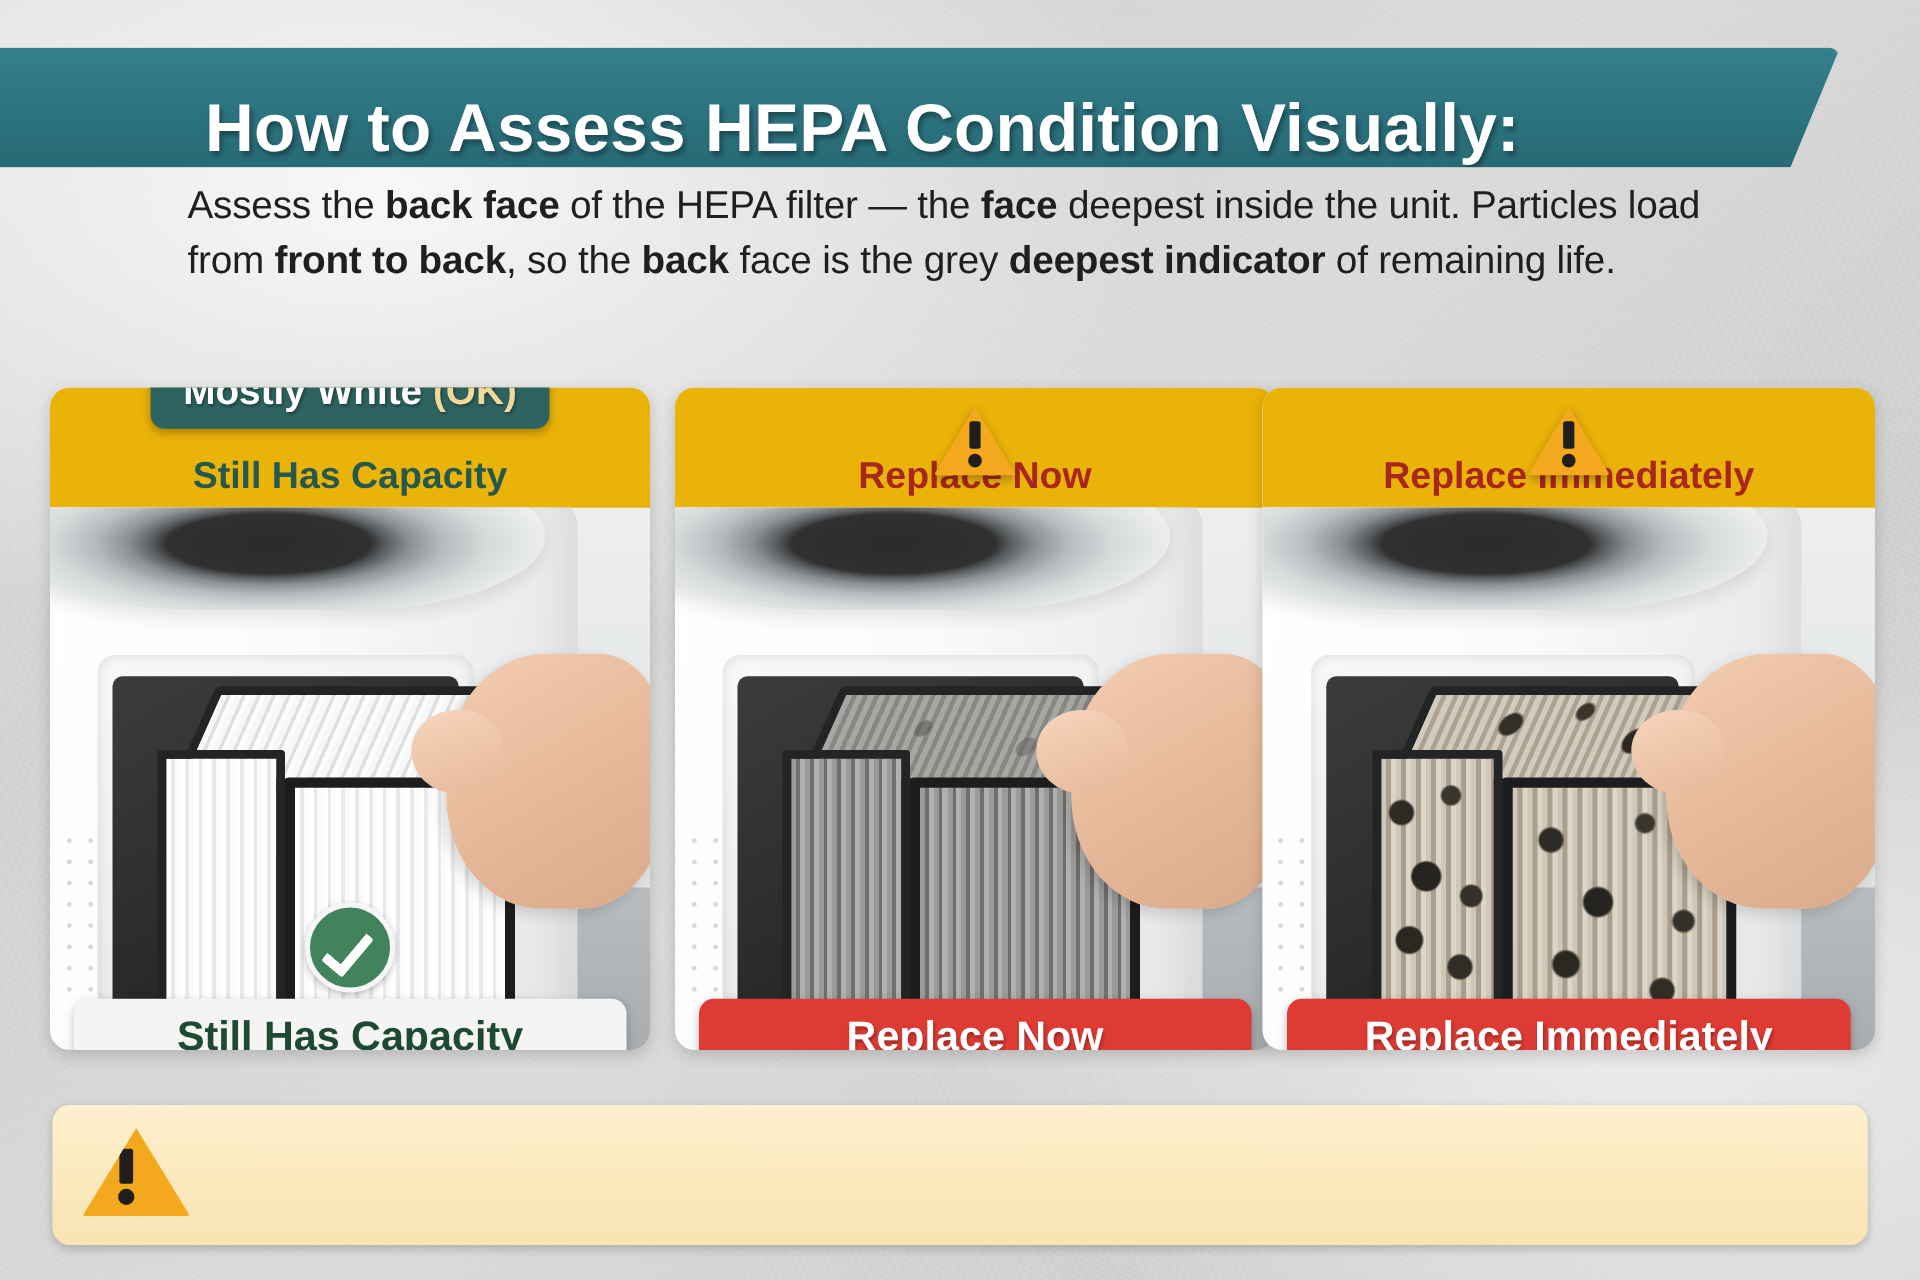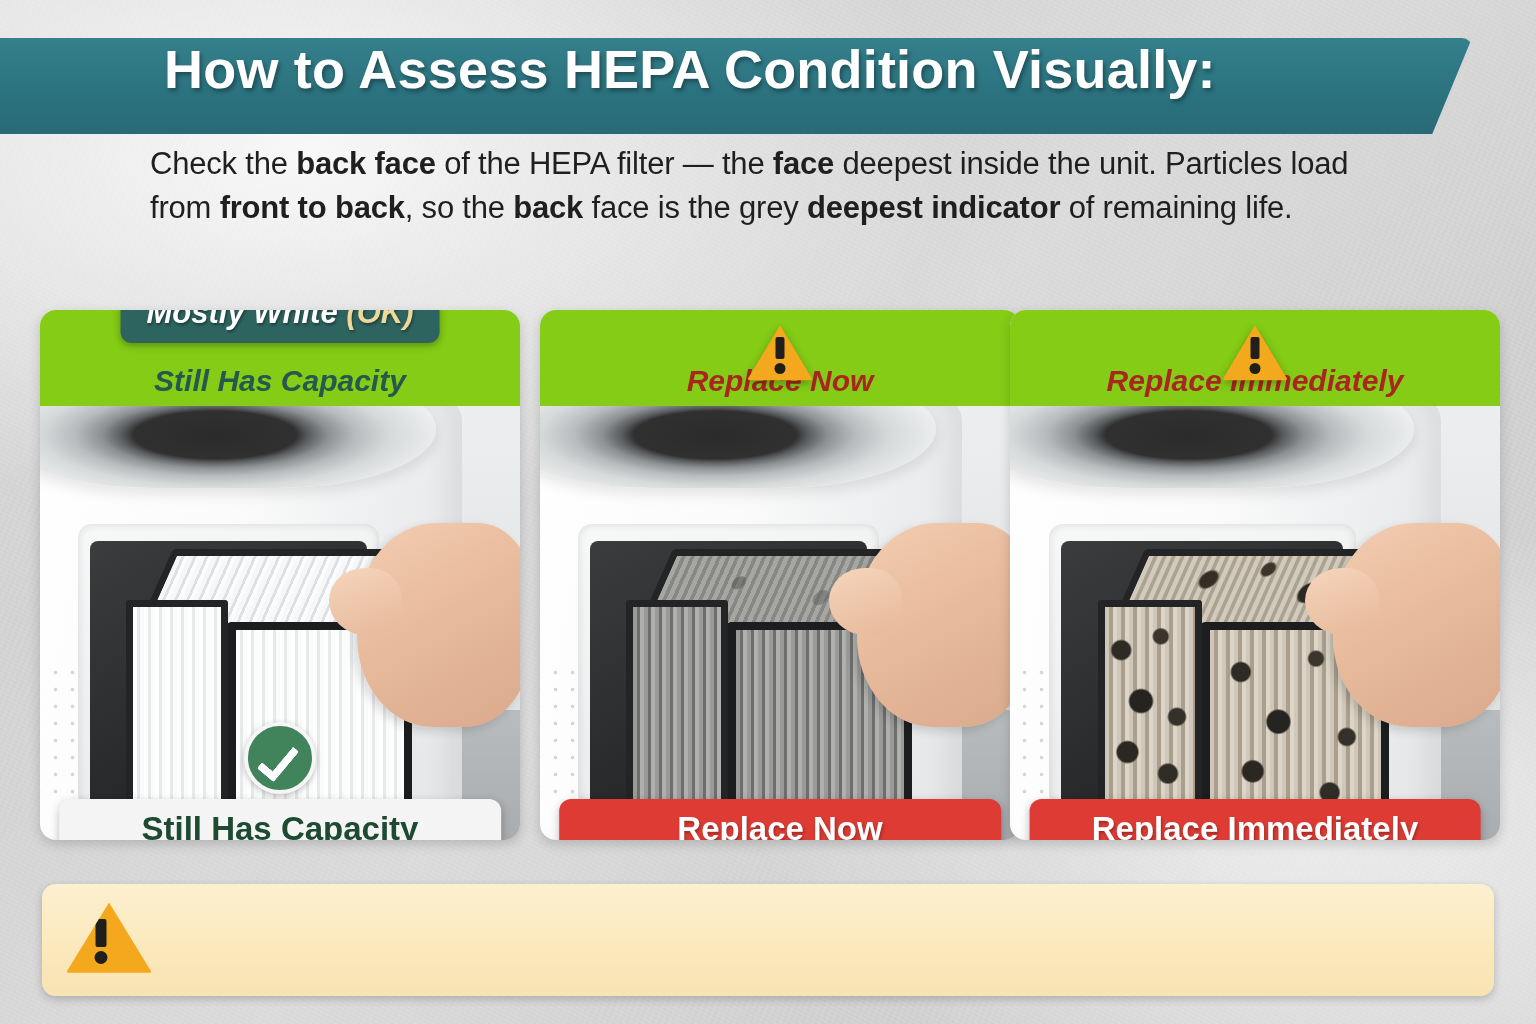--- a/index.html
+++ b/index.html
@@ -24,21 +24,21 @@
   }
 
   
   .title-banner{
     position:absolute; left:0; top:38px; width:1472px; height:96px;
     background:linear-gradient(180deg,#34808c 0%, #2b737f 55%, #286a75 100%);
     border-radius:0 10px 14px 0;
     -webkit-clip-path: polygon(0 0, 100% 0, 97.3% 100%, 0 100%);
     clip-path: polygon(0 0, 100% 0, 97.3% 100%, 0 100%);
     box-shadow:0 3px 7px rgba(0,0,0,.22);
-    display:flex; align-items:flex-start;
+    display:flex; align-items:flex-end;
   }
   .title-text{
     color:#ffffff; font-size:54px; font-weight:bold; letter-spacing:.2px;
     margin-left:164px; text-shadow:2px 3px 4px rgba(0,0,0,.35);
     white-space:nowrap;
   }
 
   
   .subtitle{
     position:absolute; left:150px; top:142px; width:1240px;
@@ -51,21 +51,21 @@
   .panel{
     position:absolute; top:10px; width:480px; height:530px;
     background:#f2f2f2; border-radius:16px;
     box-shadow:0 4px 12px rgba(0,0,0,.17);
     overflow:hidden;
   }
   #panel-0{ left:40px; }
   #panel-1{ left:540px; }
   #panel-2{ left:1010px; width:490px; }
 
-  .panel-head{ height:108px; background:#84cc16; position:relative;font-style:italic; }
+  .panel-head{ height:108px; background:#eab308; position:relative; }
   .panel-sub{
     position:absolute; left:0; right:0; top:54px; text-align:center;
     font-size:30px; font-weight:bold;
   }
 
   
   .photo{ position:absolute; left:0; right:0; top:96px; bottom:0; overflow:hidden; }
   .room-floor{
     position:absolute; left:0; right:0; bottom:0; height:30%;
     background:linear-gradient(180deg,#b9bcbe,#a9adaf);
@@ -222,21 +222,21 @@
   .callout-text b{ font-weight:bold; }
 </style>
 </head>
 <body>
 
 <div class="title-banner">
   <div class="title-text">How to Assess HEPA Condition Visually:</div>
 </div>
 
 <div class="subtitle">
-  <span><span>Check the </span><b>back face</b><span> of the HEPA filter — the </span><b>face</b><span> deepest inside the unit.</span></span>
+  <span><span>Assess the </span><b>back face</b><span> of the HEPA filter — the </span><b>face</b><span> deepest inside the unit.</span></span>
   <span><span>Particles load from </span><b>front to back</b><span>, so the </span><b>back</b><span> face is the grey </span><b>deepest indicator</b></span>
   <span>of remaining life.</span>
 </div>
 
 <div class="panels">
 
   <div class="panel" id="panel-0">
     <div class="panel-head">
       <div class="head-badge" id="badge-0" style="background: rgb(46, 100, 96);">
         <span>Mostly White</span>

